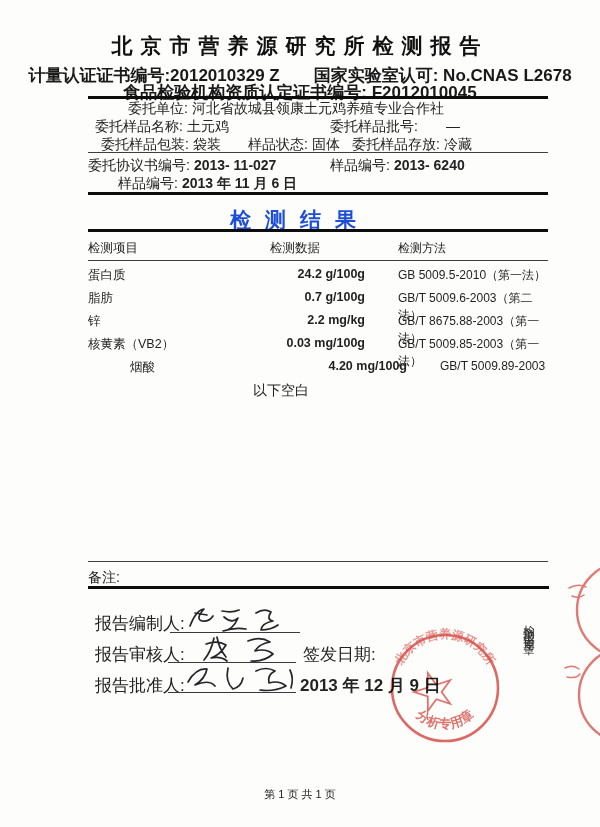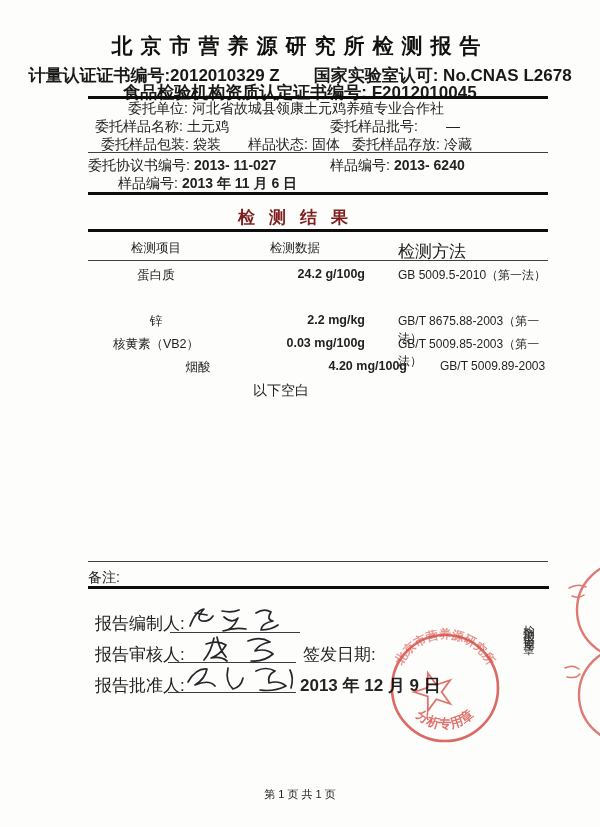--- a/index.html
+++ b/index.html
@@ -10,24 +10,24 @@
   .hline.thin{height:1px;background:#3f3f3f;}
   .hline.thick{height:3px;background:#0d0d0d;}
   .doc-title{top:32px;left:0;width:100%;text-align:center;font-size:21px;font-weight:700;
              letter-spacing:8px;color:#111;}
   .cert-line{left:0;width:100%;text-align:center;font-size:17px;font-weight:700;color:#191919;}
   .cert-line .gap{display:inline-block;width:34px;}
   .row{font-size:14px;color:#232323;}
   .lbl{margin-right:4px;}
   .val{font-weight:700;}
   .plainval{font-weight:400;}
-  .section-title{top:206px;left:0;width:100%;text-align:center;font-size:17px;font-weight:700;
-                 letter-spacing:14px;color:#7f1d1d;}
+  .section-title{top:206px;left:0;width:100%;text-align:center;font-size:21px;font-weight:700;
+                 letter-spacing:14px;color:#1d4ed8;}
   .r-row{position:absolute;left:0;width:600px;height:16px;font-size:12.5px;}
-  .c-item{position:absolute;left:76px;width:160px;text-align:center;}
+  .c-item{position:absolute;left:88px;width:160px;}
   .c-val{position:absolute;left:248px;width:117px;text-align:right;font-weight:700;}
   .c-meth{position:absolute;left:398px;width:158px;font-size:12px;}
   .h-val{position:absolute;left:270px;width:117px;font-weight:400;}
   .sig-label{font-size:17px;color:#232323;}
   .sig-line{position:absolute;height:1px;background:#3a3a3a;}
   .sig-svg{position:absolute;}
   .sig-svg path{stroke:#26262a;stroke-width:1.7;fill:none;stroke-linecap:round;stroke-linejoin:round;}
   .stamp{position:absolute;left:374px;top:618px;mix-blend-mode:multiply;opacity:.92;}
   .edge-stamps{position:absolute;left:555px;top:560px;mix-blend-mode:multiply;}
   .side-note{position:absolute;left:521px;top:616px;writing-mode:vertical-rl;
@@ -75,28 +75,33 @@
     <span class="lbl">样品编号:</span><span class="val">2013 年 11 月 6 日</span>
   </div>
   <div class="hline thick" style="top:192px;left:88px;width:460px;"></div>
 
   <div class="abs section-title">检测结果</div>
   <div class="hline thick" style="top:229px;left:88px;width:460px;"></div>
 
   <div class="r-row" style="top:240px;">
     <span class="c-item">检测项目</span>
     <span class="h-val">检测数据</span>
-    <span class="c-meth" style="font-size:17px;">检测方法</span>
+    <span class="c-meth" style="font-size:12px;">检测方法</span>
   </div>
   <div class="hline thin" style="top:260px;left:88px;width:460px;"></div>
 
   <div class="r-row" style="top:267px;">
     <span class="c-item">蛋白质</span>
     <span class="c-val">24.2 g/100g</span>
     <span class="c-meth">GB 5009.5-2010（第一法）</span>
+  </div>
+  <div class="r-row" style="top:290px;">
+    <span class="c-item">脂肪</span>
+    <span class="c-val">0.7 g/100g</span>
+    <span class="c-meth">GB/T 5009.6-2003（第二法）</span>
   </div>
   <div class="r-row" style="top:313px;">
     <span class="c-item">锌</span>
     <span class="c-val">2.2 mg/kg</span>
     <span class="c-meth">GB/T 8675.88-2003（第一法）</span>
   </div>
   <div class="r-row" style="top:336px;">
     <span class="c-item">核黄素（VB2）</span>
     <span class="c-val">0.03 mg/100g</span>
     <span class="c-meth">GB/T 5009.85-2003（第一法）</span>

